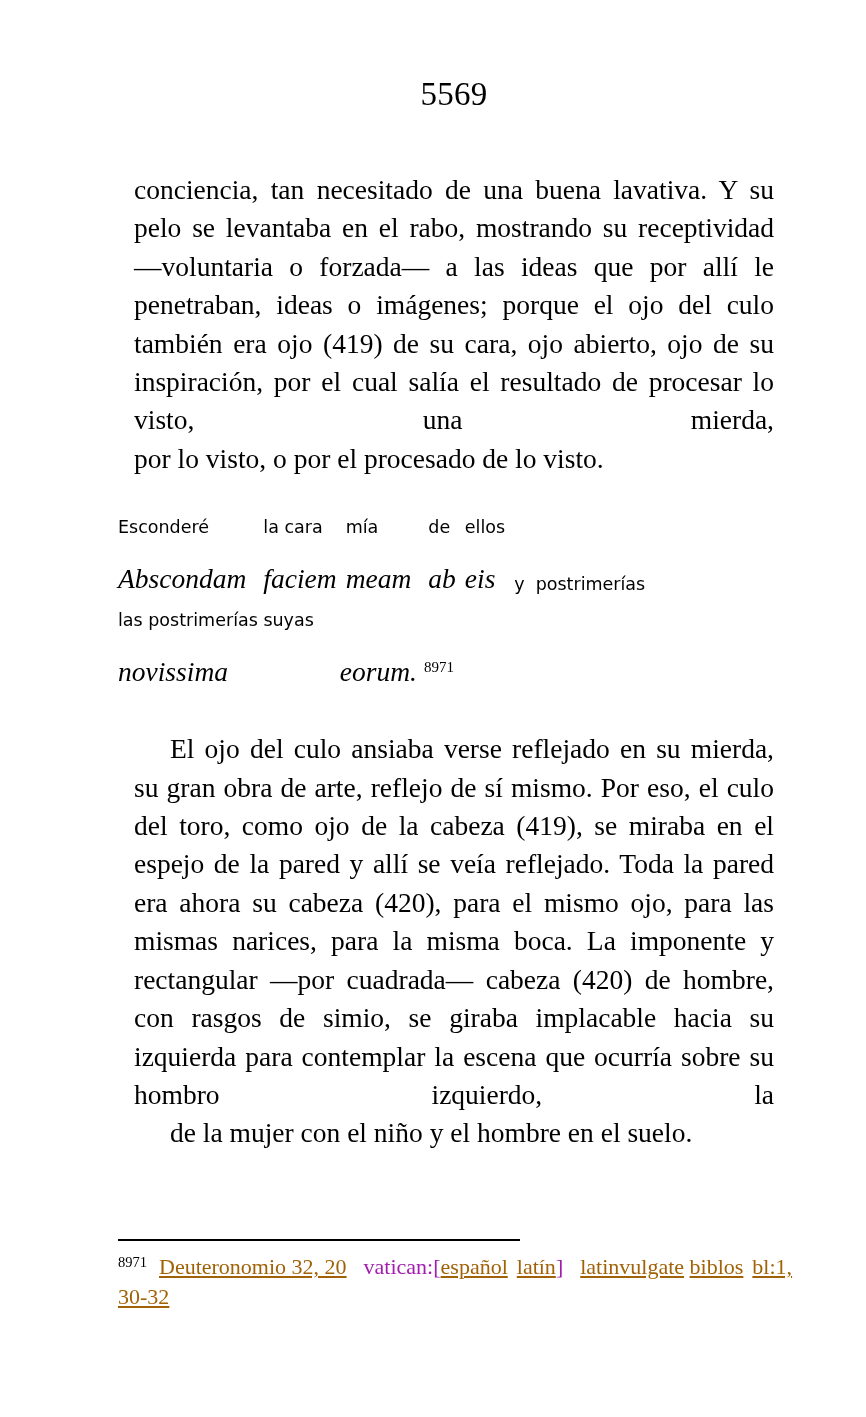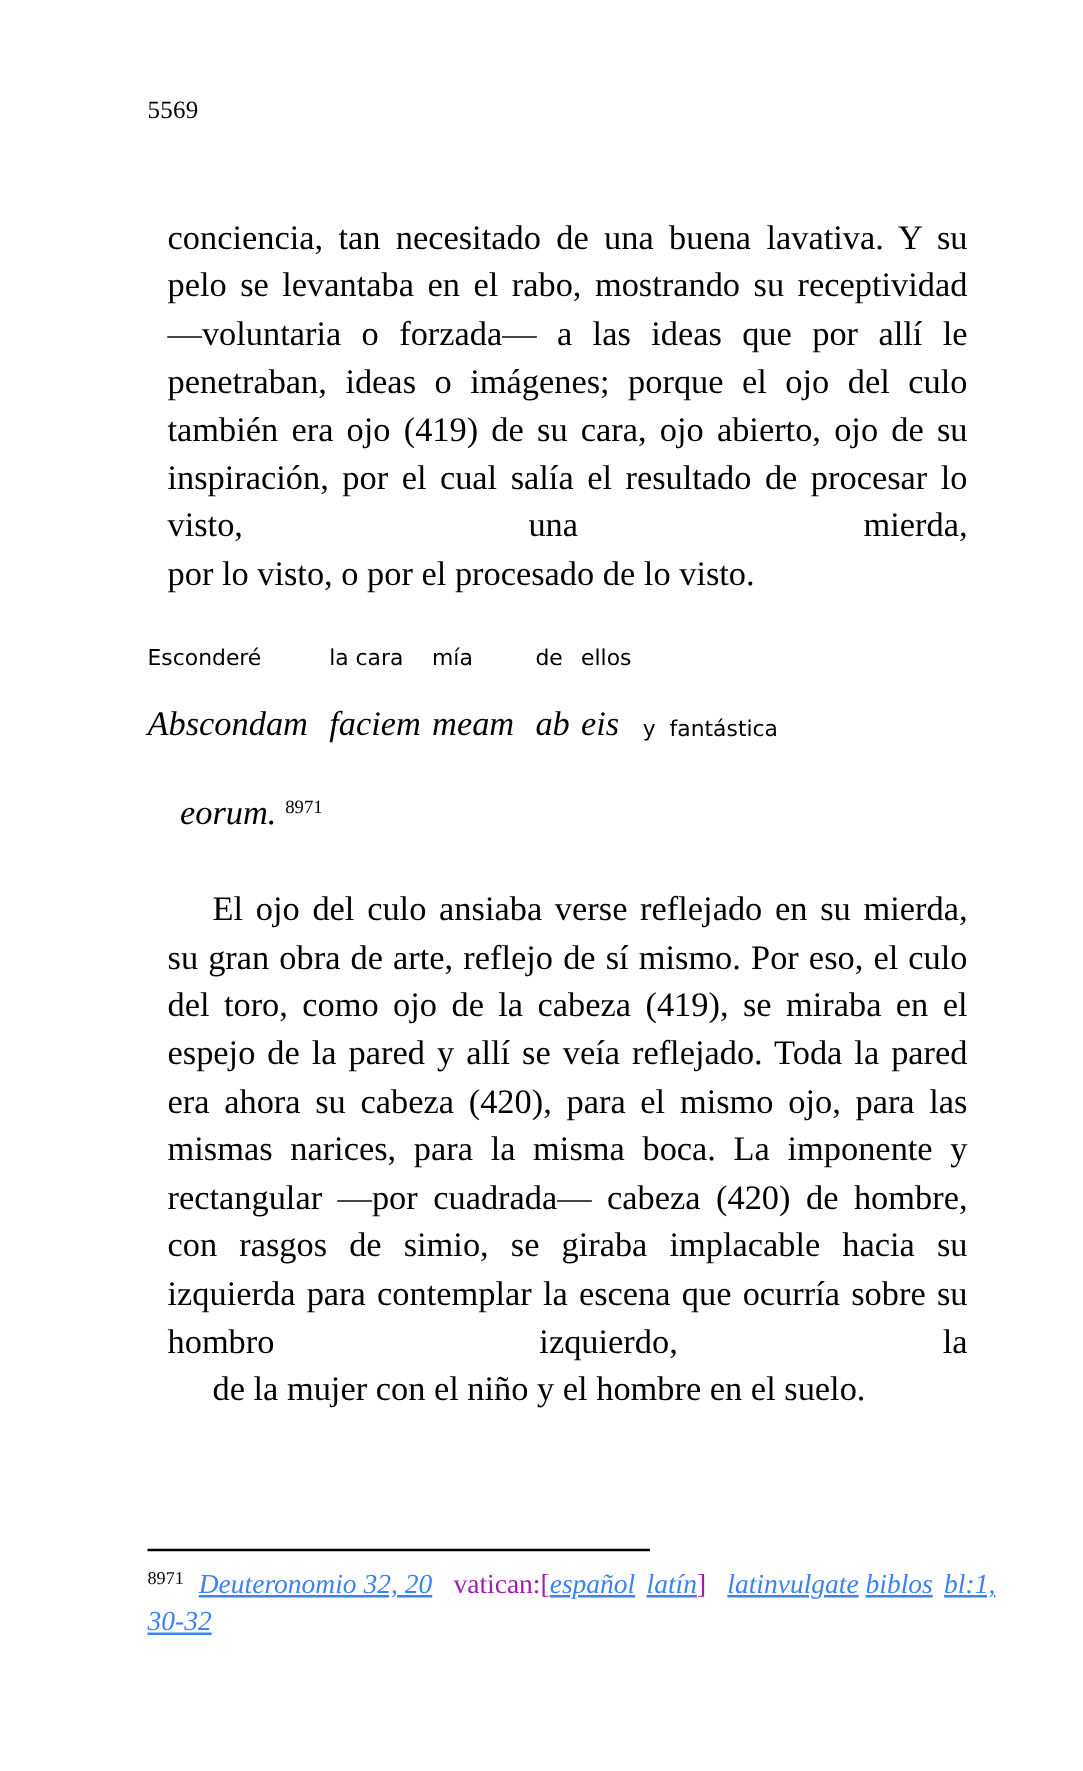--- a/index.html
+++ b/index.html
@@ -22,23 +22,23 @@
     width: 866px;
     height: 1417px;
   }
 
   
   .folio {
     position: absolute;
     left: 118px;
     top: 78px;
     width: 672px;
-    text-align: left;
-    font-family: "Liberation Serif", "DejaVu Serif", serif;
-    font-size: 20px;
+    text-align: center;
+    font-family: "Liberation Serif", "DejaVu Serif", serif;
+    font-size: 33px;
     line-height: 1;
     letter-spacing: 0.2px;
   }
 
   
   .column {
     position: absolute;
     left: 118px;
     top: 155px;
     width: 672px;
@@ -121,24 +121,23 @@
     line-height: 30px;
     text-align: left;
   }
   .footnote sup.fnnum {
     font-size: 14.5px;
     line-height: 0;
     vertical-align: 7px;
     padding-right: 3px;
   }
   a.lnk {
-    color: #3b82f6;
+    color: #a16207;
     text-decoration: underline;
     text-underline-offset: 2px;
-    font-style: italic;
   }
   .plain { color: #a21caf; }
   .sp-s { display: inline-block; width: 9px; }
   .sp-m { display: inline-block; width: 17px; }
   .sp-l { display: inline-block; width: 26px; }
 </style>
 </head>
 <body>
 
 <div class="page">
@@ -163,26 +162,29 @@
         </span><span class="sp-s"></span><span class="gloss-unit">
           <span class="gloss-es">mía</span>
           <span class="gloss-la">meam</span>
         </span><span class="sp-m"></span><span class="gloss-unit">
           <span class="gloss-es">de</span>
           <span class="gloss-la">ab</span>
         </span><span class="sp-s"></span><span class="gloss-unit">
           <span class="gloss-es">ellos</span>
           <span class="gloss-la">eis</span>
         </span><span class="sp-s"></span><span class="gloss-unit">
-          <span class="gloss-es">y  fantástica</span>
+          <span class="gloss-es">y  postrimerías</span>
         </span>
       </span>
 
       <span class="gloss-row gloss-line2">
-        <span class="sp-l"></span><span class="gloss-unit">
+        <span class="gloss-unit">
+          <span class="gloss-es">las postrimerías suyas</span>
+          <span class="gloss-la">novissima</span>
+        </span><span class="sp-l"></span><span class="gloss-unit">
           <span class="gloss-es"></span>
           <span class="gloss-la"><span>eorum.</span><sup class="fnref">8971</sup></span>
         </span>
       </span>
 
     </div>
 
     <div class="gap-after-gloss"></div>
 
     <p class="body indent force-just"><span>El ojo del culo ansiaba verse reflejado en su mierda, su gran obra de arte, reflejo de sí mismo. Por eso, el culo del toro, como ojo de la cabeza (419), se miraba en el espejo de la pared y allí se veía reflejado. Toda la pared era ahora su cabeza (420), para el mismo ojo, para las mismas narices, para la misma boca. La imponente y rectangular —por cuadrada— cabeza (420) de hombre, con rasgos de simio, se giraba implacable hacia su izquierda para contemplar la escena que ocurría sobre su hombro izquierdo, la</span> <span class="lastline">de la mujer con el niño y el hombre en el suelo.</span></p>

